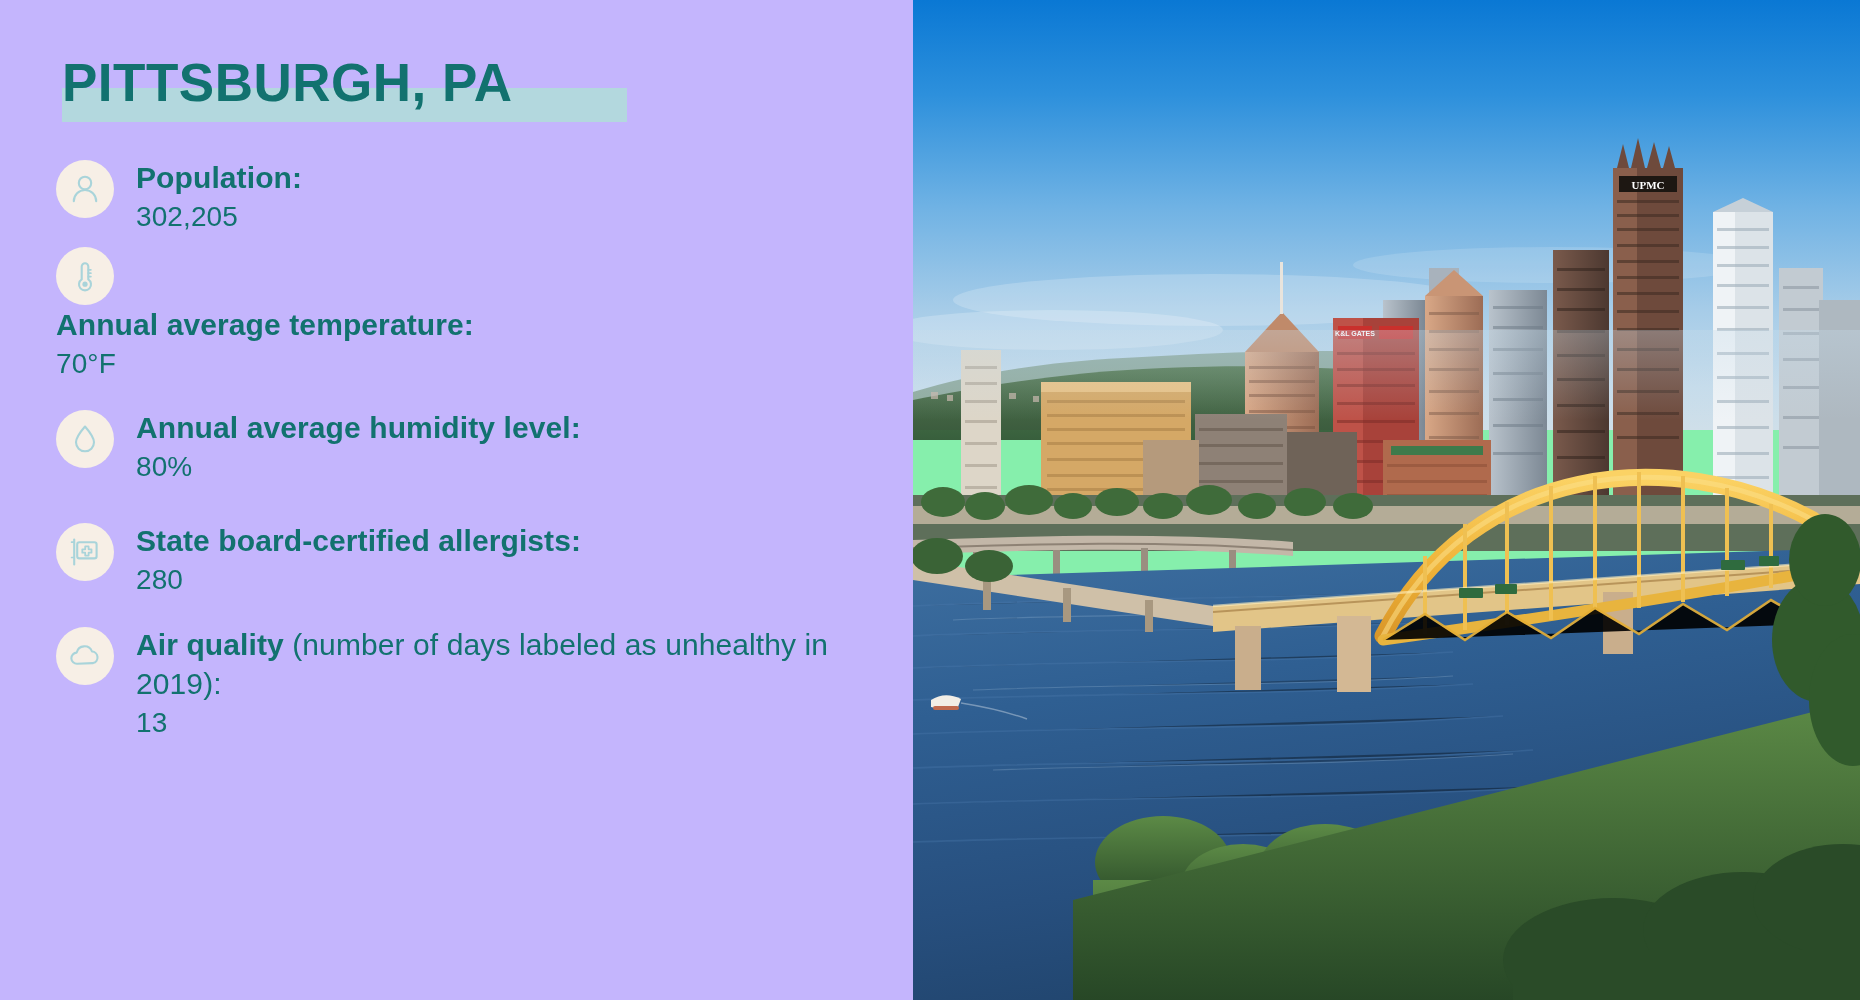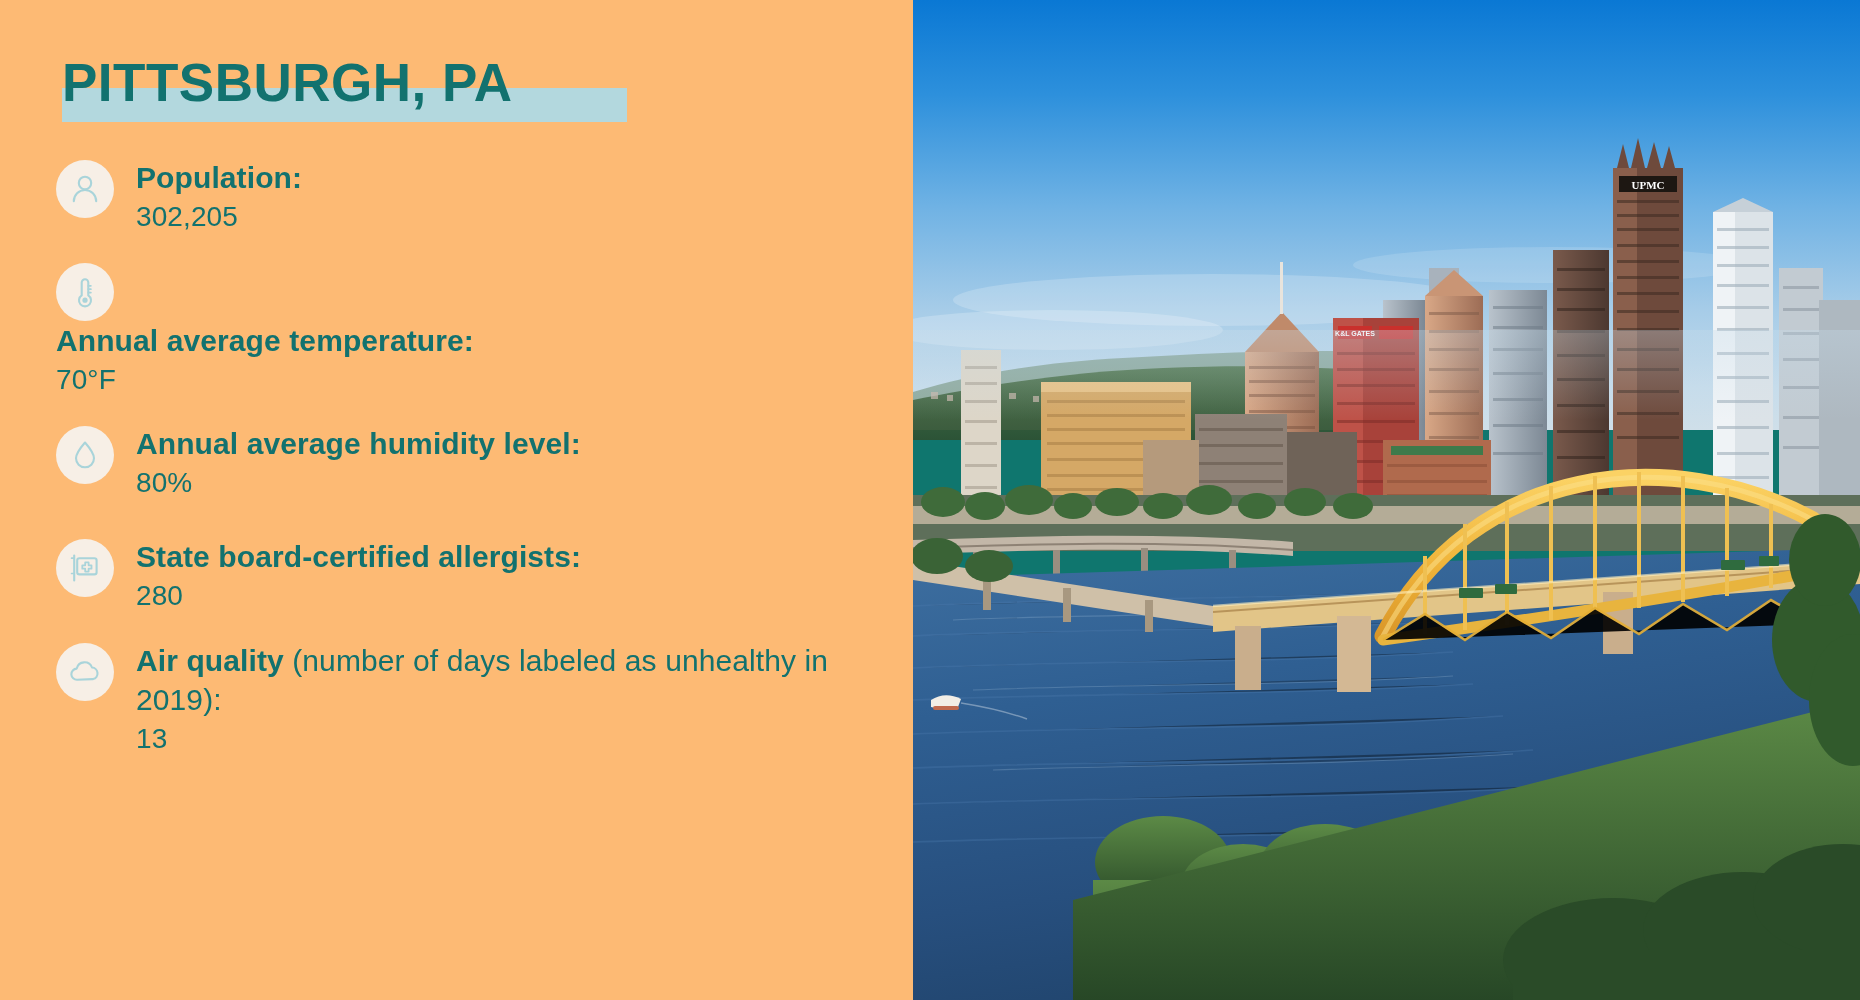--- a/index.html
+++ b/index.html
@@ -7,21 +7,21 @@
     width:1860px; height:1000px;
     overflow:hidden;
     font-family:"Liberation Sans", sans-serif;
     background:#FBF6EF;
   }
   .page { position:relative; width:1860px; height:1000px; display:flex; }
 
   
   .left-panel {
     width:913px; height:1000px;
-    background:#fdba74;
+    background:#c4b5fd;
     position:relative;
     flex:0 0 913px;
     padding:4px;
   }
 
   
   .title-wrap {
     position:absolute;
     left:62px; top:44px;
     height:78px;
@@ -79,33 +79,33 @@
   .stat-label .light { font-weight:normal; }
   .stat-value {
     font-size:28px;
     line-height:1.33;
     color:#12726F;
     font-weight:normal;
     letter-spacing:0.1px;
   }
 
   
-  .stat-row.r0 { margin-bottom:26px; }
+  .stat-row.r0 { margin-bottom:10px; }
   .stat-row.r1 { margin-bottom:26px;flex-direction:column; }
   .stat-row.r2 { margin-bottom:36px; }
   .stat-row.r3 { margin-bottom:26px;justify-content:space-between; }
   .stat-row.r4 { margin-bottom:16px; }
 
   
   .photo {
     position:relative;
     flex:1 1 auto;
     height:1000px;
     overflow:hidden;
-    background:#0f766e;
+    background:#86efac;
   }
   .photo svg { display:block; width:100%; height:100%; }
 </style>
 </head>
 <body>
 
 <div class="page">
 
   <div class="left-panel">
 

